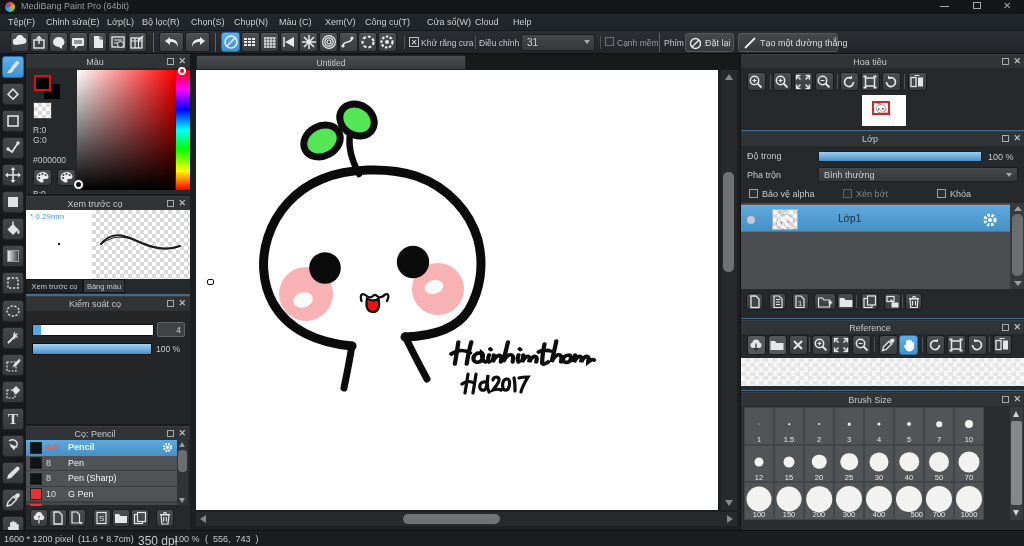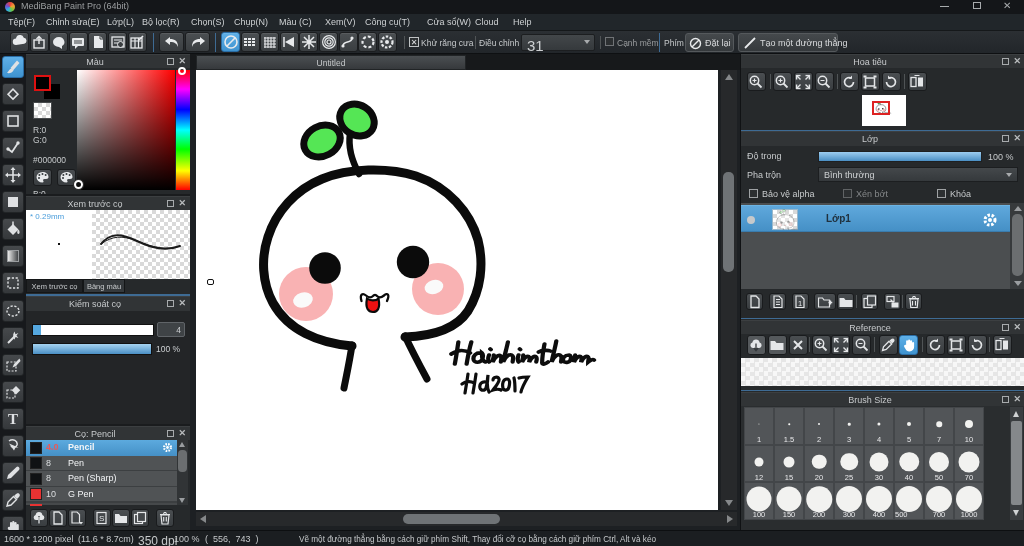--- a/index.html
+++ b/index.html
@@ -143,21 +143,21 @@
           <circle cx="8" cy="8" r="5.5" fill="none" stroke="#e8eaec" stroke-width="2.2" stroke-dasharray="2.5 1.5"></circle>
           <circle cx="8" cy="8" r="2" fill="#e8eaec"></circle>
         </svg>
       </div>
 <div class="sep-v" style="left:404px;top:5px;height:13px;"></div>
 <div class="abs" style="left:409px;top:6px;width:10px;height:10px;border:1px solid #bfc2c4;background:#2c2f31;color:#dfe1e3;font-size:8px;line-height:9px;text-align:center;">✕</div>
 <div class="txt" style="left:421px;top:7px;font-size:8.5px;">Khử răng cưa</div>
 <div class="sep-v" style="left:475px;top:5px;height:13px;"></div>
 <div class="txt" style="left:479px;top:7px;font-size:8.5px;">Điều chỉnh</div>
 <div class="abs" style="left:521px;top:3px;width:74px;height:17px;background:linear-gradient(#43474a,#35393c);border:1px solid #1c1e20;border-radius:2px;">
-<div class="abs" style="left:5px;top:2px;font-size:15px;color:#cdd0d2;">31</div>
+<div class="abs" style="left:5px;top:2px;font-size:10px;color:#cdd0d2;">31</div>
 <div class="abs" style="right:4px;top:5px;width:0;height:0;border-left:3.5px solid transparent;border-right:3.5px solid transparent;border-top:4.5px solid #a8abad;"></div>
       </div>
 <div class="sep-v" style="left:600px;top:5px;height:13px;"></div>
 <div class="chk" style="left:605px;top:6px;border-color:#707376;"></div>
 <div class="txt" style="left:617px;top:7px;color:#989b9d;font-size:8.5px;">Cạnh mềm</div>
 <div class="sep-v" style="left:659px;top:2px;height:19px;background:#3e6b94;"></div>
 <div class="txt" style="left:664px;top:7px;font-size:8.5px;">Phím</div>
 <div class="abs" style="left:685px;top:2px;width:49px;height:19px;background:linear-gradient(#45494c,#35393c);border:1px solid #55595c;border-radius:3px;">
 <svg width="13" height="13" viewBox="0 0 13 13" style="position:absolute;left:3px;top:3px;">
           <circle cx="6.5" cy="6.5" r="5" fill="none" stroke="#e8eaec" stroke-width="1.4"></circle>
@@ -550,21 +550,21 @@
       <div class="abs txt" style="left:115px;top:135px;color:#85888a;">Xén bớt</div>
 <div class="chk" style="left:196px;top:135px;"></div>
       <div class="abs txt" style="left:209px;top:135px;">Khóa</div>
 <div class="abs" style="left:0;top:149px;width:284px;height:86px;background:#4b4e50;">
 <div class="abs" style="left:0;top:2px;width:269px;height:27px;background:linear-gradient(#5fa8dc,#4590c6);border-top:1px solid #6cb4e4;border-bottom:1px solid #3a7cae;">
 <div class="abs" style="left:6px;top:10px;width:8px;height:8px;border-radius:50%;background:#c6c9cb;"></div>
 <div class="abs" style="left:31px;top:3px;width:26px;height:21px;background-image:conic-gradient(#d9d9d9 0 25%,#ffffff 0 50%,#d9d9d9 0 75%,#ffffff 0);background-size:8px 8px;border:1px solid #9ab8cc;"></div>
 <svg class="abs" style="left:31px;top:3px;opacity:.32;" width="26" height="21" viewBox="210 100 320 260">
             <use href="#chara"></use>
           </svg>
-<div class="abs" style="left:55px;top:7px;font-size:10px;font-weight:bold;color:#20313e;padding-left:30px;">Lớp1</div>
+<div class="abs" style="left:67px;top:7px;font-size:10px;font-weight:normal;color:#20313e;padding-left:30px;">Lớp1</div>
 <svg width="16" height="16" viewBox="0 0 16 16" style="position:absolute;right:12px;top:6px;">
             <circle cx="8" cy="8" r="5" fill="none" stroke="#fff" stroke-width="3" stroke-dasharray="2.4 1.7"></circle>
             <circle cx="8" cy="8" r="2" fill="#fff"></circle>
           </svg>
 </div>
 <div class="abs" style="left:269px;top:0;width:15px;height:86px;background:#373a3c;">
 <div style="position:absolute;left:4px;top:3px;width:0;height:0;border-left:4px solid transparent;border-right:4px solid transparent;border-bottom:5px solid #9a9da0;"></div>
 <div style="position:absolute;left:2px;top:11px;width:11px;height:62px;background:#6b6e70;border-radius:5px;"></div>
 <div style="position:absolute;left:4px;bottom:3px;width:0;height:0;border-left:4px solid transparent;border-right:4px solid transparent;border-top:5px solid #9a9da0;"></div>
 </div>
@@ -787,21 +787,21 @@
 <div class="abs" style="left:93px;top:428.0px;width:30px;height:37.5px;background:#525558;border:0.5px solid #434649;">
 <div style="position:absolute;left:50%;top:16px;transform:translate(-50%,-50%);width:26px;height:26px;border-radius:50%;background:#f2f2f0;"></div>
 <div style="position:absolute;left:0;top:27px;width:100%;text-align:center;font-size:7.5px;color:#e8e8ea;">300</div>
 </div>
 <div class="abs" style="left:123px;top:428.0px;width:30px;height:37.5px;background:#525558;border:0.5px solid #434649;">
 <div style="position:absolute;left:50%;top:16px;transform:translate(-50%,-50%);width:26px;height:26px;border-radius:50%;background:#f2f2f0;"></div>
 <div style="position:absolute;left:0;top:27px;width:100%;text-align:center;font-size:7.5px;color:#e8e8ea;">400</div>
 </div>
 <div class="abs" style="left:153px;top:428.0px;width:30px;height:37.5px;background:#525558;border:0.5px solid #434649;">
 <div style="position:absolute;left:50%;top:16px;transform:translate(-50%,-50%);width:26px;height:26px;border-radius:50%;background:#f2f2f0;"></div>
-<div style="position:absolute;left:0;top:27px;width:100%;text-align:left;font-size:7.5px;color:#e8e8ea;">500</div>
+<div style="position:absolute;left:0;top:27px;width:100%;text-align:right;font-size:7.5px;color:#e8e8ea;">500</div>
 </div>
 <div class="abs" style="left:183px;top:428.0px;width:30px;height:37.5px;background:#525558;border:0.5px solid #434649;">
 <div style="position:absolute;left:50%;top:16px;transform:translate(-50%,-50%);width:26px;height:26px;border-radius:50%;background:#f2f2f0;"></div>
 <div style="position:absolute;left:0;top:27px;width:100%;text-align:center;font-size:7.5px;color:#e8e8ea;">700</div>
 </div>
 <div class="abs" style="left:213px;top:428.0px;width:30px;height:37.5px;background:#525558;border:0.5px solid #434649;">
 <div style="position:absolute;left:50%;top:16px;transform:translate(-50%,-50%);width:26px;height:26px;border-radius:50%;background:#f2f2f0;"></div>
 <div style="position:absolute;left:0;top:27px;width:100%;text-align:center;font-size:7.5px;color:#e8e8ea;">1000</div>
 </div>
 <div class="abs" style="left:269px;top:353px;width:13px;height:113px;background:#3a3d40;">
@@ -809,14 +809,13 @@
 <div style="position:absolute;left:1px;top:14px;width:11px;height:84px;background:#85888b;border-radius:2px;"></div>
 <div style="position:absolute;left:3px;bottom:4px;width:0;height:0;border-left:3.5px solid transparent;border-right:3.5px solid transparent;border-top:6px solid #d0d2d4;"></div>
 </div>
 </div>
 <div class="abs" style="left:0;top:530px;width:1024px;height:16px;background:#1b1e21;border-top:1px solid #0d0f11;">
 <div class="abs" style="left:4px;top:3px;font-size:9px;color:#c6c9cb;">1600 * 1200 pixel</div>
 <div class="abs" style="left:78px;top:3px;font-size:9px;color:#c6c9cb;">(11.6 * 8.7cm)</div>
 <div class="abs" style="left:138px;top:3px;font-size:12px;color:#c6c9cb;">350 dpi</div>
 <div class="abs" style="left:174px;top:3px;font-size:9px;color:#c6c9cb;">100 %</div>
 <div class="abs" style="left:205px;top:3px;font-size:9px;color:#c6c9cb;">(&nbsp;&nbsp;556,&nbsp;&nbsp;743&nbsp;&nbsp;)</div>
-<div class="abs" style="left:299px;top:3px;font-size:9px;color:#c6c9cb;"><span style="font-size:8.2px">Vẽ một đường thẳng bằng cách giữ phím Shift, Thay đổi cỡ cọ bằng cách giữ phím Ctrl, Alt và kéo</span></div>
 </div>
 </div>
 </body></html>

